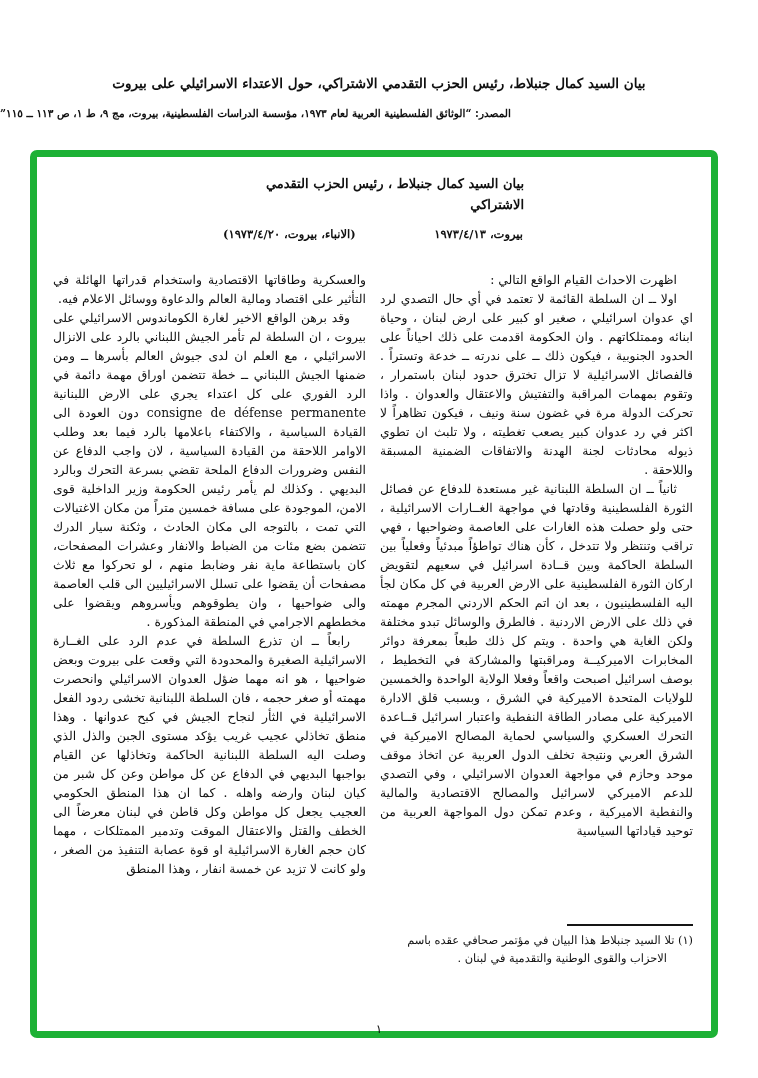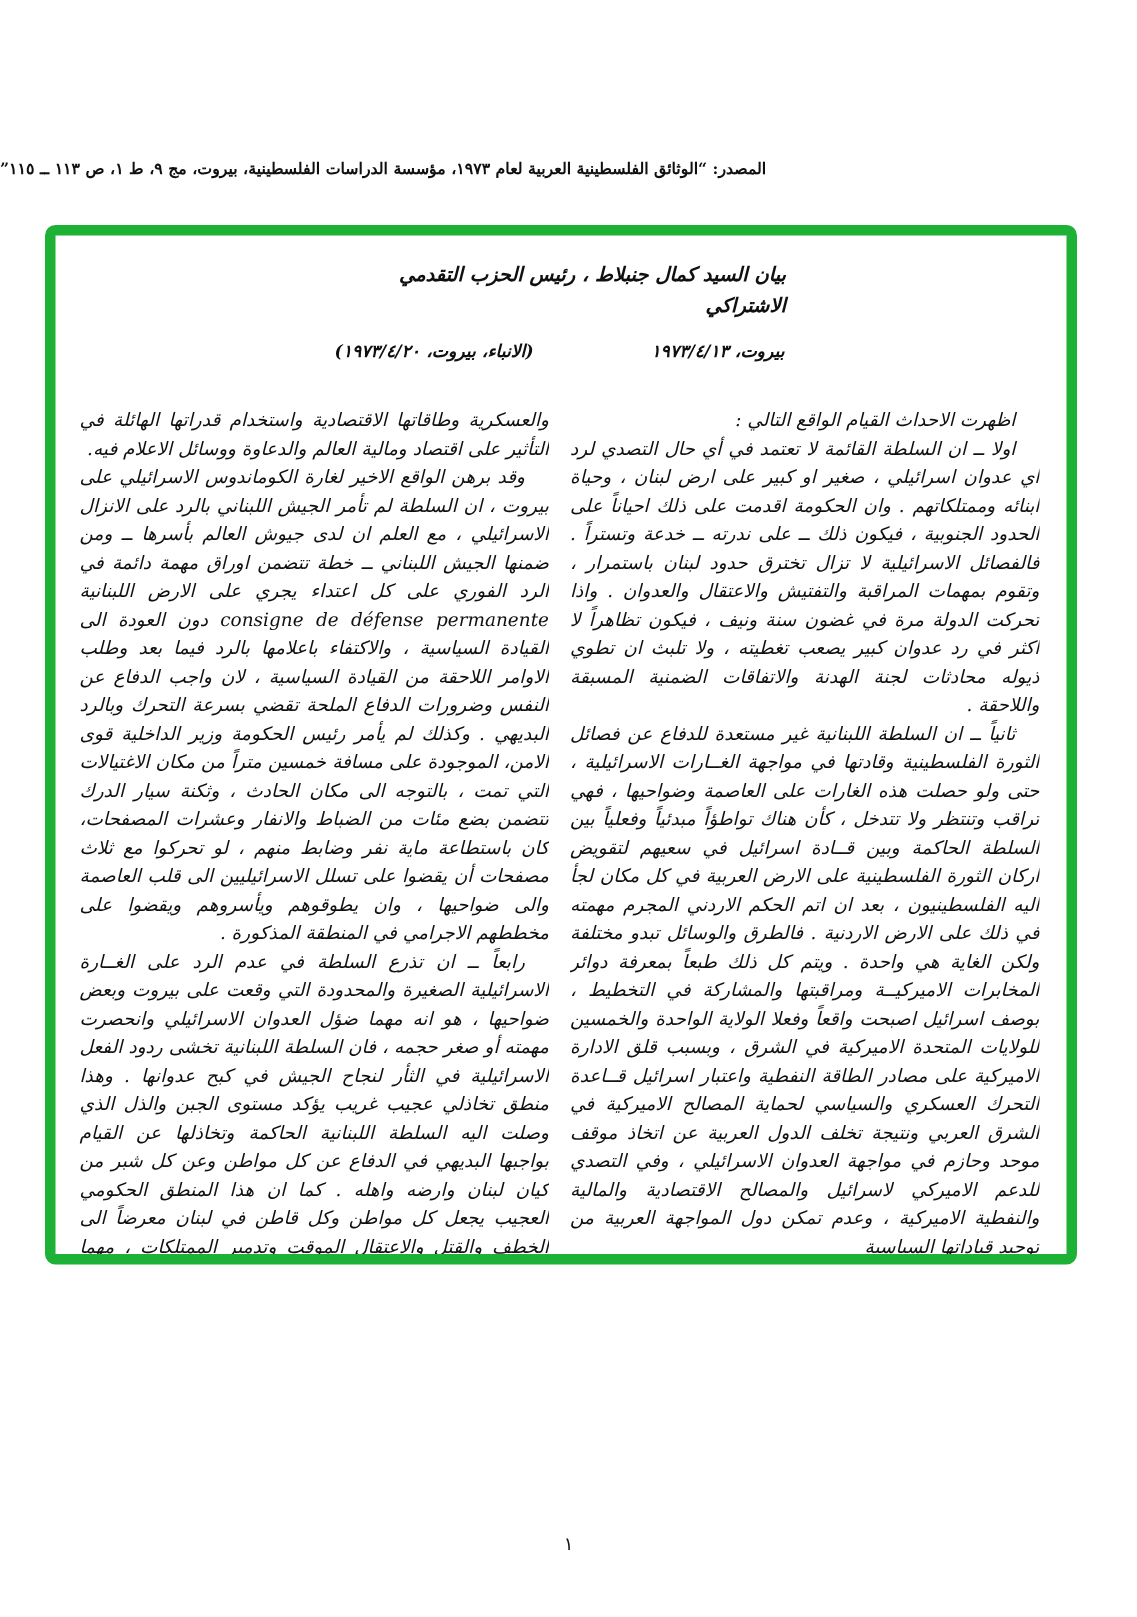--- a/index.html
+++ b/index.html
@@ -29,26 +29,25 @@
     position: absolute;
     top: 106px; left: 0; right: 0;
     text-align: left;
     font-weight: bold;
     font-size: 10.5px;
     line-height: 14px;
   }
   .docbox {
     position: absolute;
     left: 30px; top: 150px;
-    width: 688px; height: 693px;
+    width: 688px; height: 888px;
     border: 7px solid #1db135;
     border-radius: 7px;
     padding: 10px 18px 14px 16px;
     overflow: hidden;
-    font-style: italic;
   }
   .doc-title {
     width: 302px;
     margin: 6px auto 0;
     text-align: right;
     font-weight: bold;
     font-size: 13px;
     line-height: 21px;
   }
   .dateline {
@@ -95,20 +94,21 @@
     bottom: 42px; left: 0; right: 0;
     text-align: center;
     font-size: 12px;
   }
 </style>
 </head>
 <body>
 
 <div class="page">
 
+  <div class="headline">بيان السيد كمال جنبلاط، رئيس الحزب التقدمي الاشتراكي، حول الاعتداء الاسرائيلي على بيروت</div>
 
   <div class="source-line">المصدر: “الوثائق الفلسطينية العربية لعام ١٩٧٣، مؤسسة الدراسات الفلسطينية، بيروت، مج ٩، ط ١، ص ١١٣ ــ ١١٥”</div>
 
   <div class="docbox">
 
     <div class="doc-title">
       <div>بيان السيد كمال جنبلاط ، رئيس الحزب التقدمي الاشتراكي</div>
     </div>
 
     <div class="dateline">

